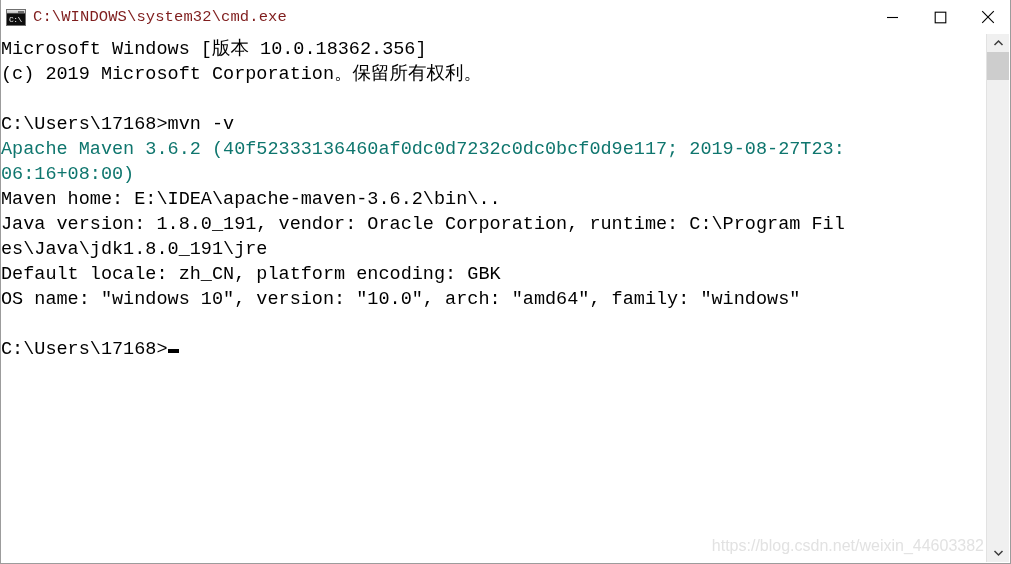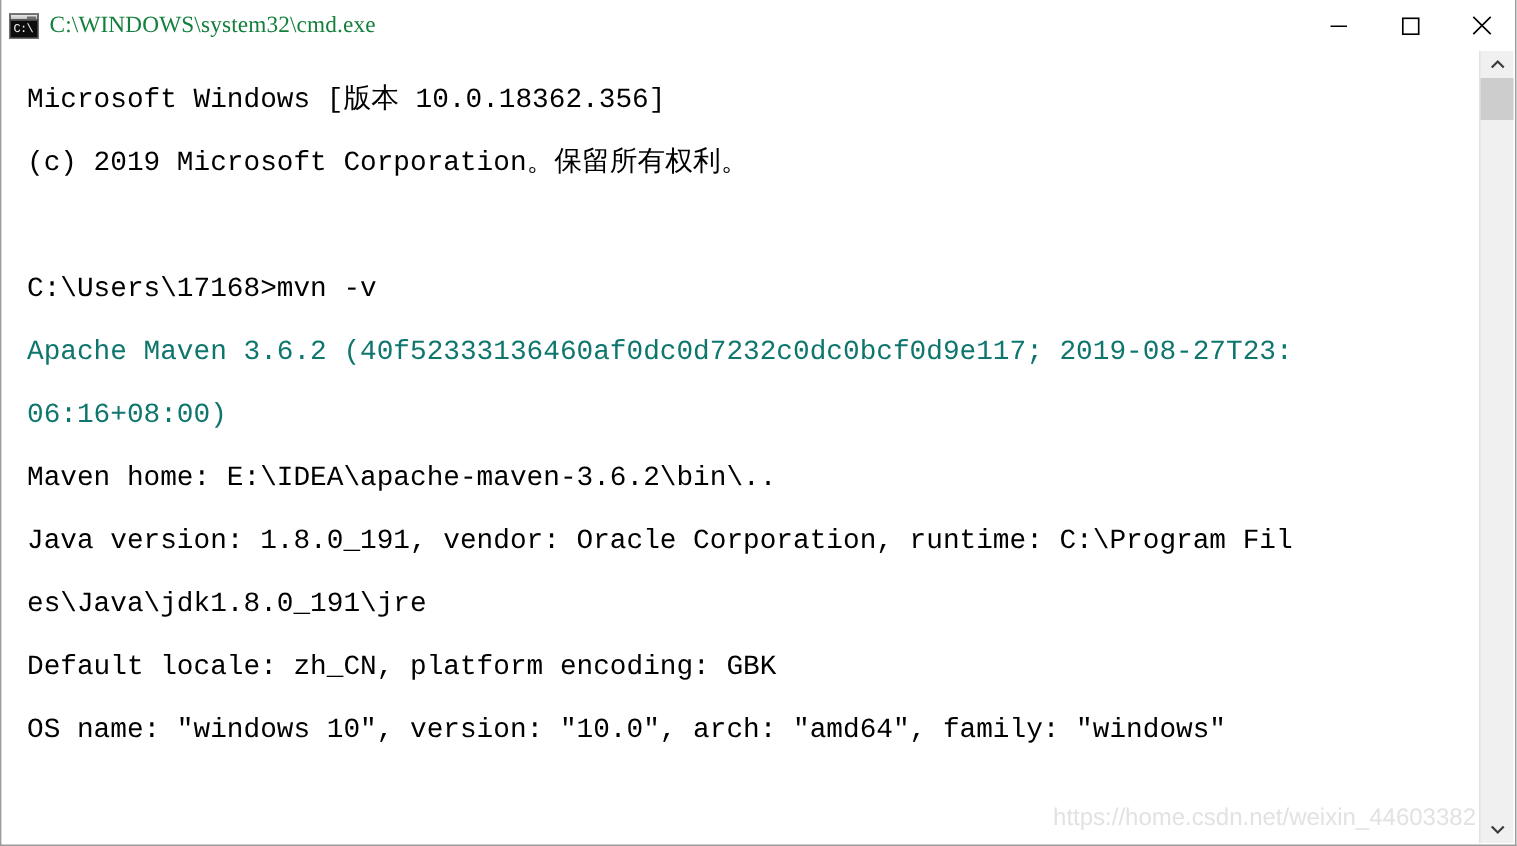--- a/index.html
+++ b/index.html
@@ -80,23 +80,23 @@
     left: 2px;
     top: 5px;
     color: #f2f2f2;
     font-family: "Liberation Mono", monospace;
     font-size: 8px;
     line-height: 9px;
     letter-spacing: -0.5px;
     white-space: nowrap;
   }
   #title-text {
-    font-family: Liberation Serif, serif;
+    font-family: Liberation Mono, monospace;
     font-size: 15.5px;
-    color: #15803d;
+    color: #7f1d1d;
     white-space: nowrap;
     letter-spacing: 0.1px;
   }
 
   #title-buttons {
     display: flex;
     flex: 0 0 auto;
     height: 34px;
   }
   .titlebtn {
@@ -126,23 +126,22 @@
     width: 987px;
     font-family: "Liberation Mono", "DejaVu Sans Mono", monospace;
     font-size: 18.5px;
     line-height: 25px;
     color: #000000;
     white-space: pre;
     letter-spacing: 0px;
   }
   .cline {
     height: 25px;
-    padding-left: 17px;
+    padding-left: 0;
     position: relative;
-    margin-top: 17px;
   }
   .cline.dim { color: #0f766e; }
   .cline.blank { color: transparent; }
 
   .cursor {
     display: inline-block;
     width: 11px;
     height: 4px;
     background: #000000;
     vertical-align: baseline;
@@ -223,21 +222,21 @@
           <line x1="12.8" y1="1.2" x2="1.2" y2="12.8" stroke="#000000" stroke-width="1.1"></line>
         </svg>
       </div>
     </div>
   </div>
 
   <div id="console">
     <div id="console-lines"><div class="cline"><span>Microsoft Windows [版本 10.0.18362.356]</span></div><div class="cline"><span>(c) 2019 Microsoft Corporation。保留所有权利。</span></div><div class="cline blank"><span></span></div><div class="cline"><span>C:\Users\17168&gt;mvn -v</span></div><div class="cline dim"><span>Apache Maven 3.6.2 (40f52333136460af0dc0d7232c0dc0bcf0d9e117; 2019-08-27T23:</span></div><div class="cline dim"><span>06:16+08:00)</span></div><div class="cline"><span>Maven home: E:\IDEA\apache-maven-3.6.2\bin\..</span></div><div class="cline"><span>Java version: 1.8.0_191, vendor: Oracle Corporation, runtime: C:\Program Fil</span></div><div class="cline"><span>es\Java\jdk1.8.0_191\jre</span></div><div class="cline"><span>Default locale: zh_CN, platform encoding: GBK</span></div><div class="cline"><span>OS name: "windows 10", version: "10.0", arch: "amd64", family: "windows"</span></div><div class="cline blank"><span></span></div><div class="cline"><span>C:\Users\17168&gt;</span><span class="cursor"></span></div></div>
   </div>
 
-  <div id="watermark">https://home.csdn.net/weixin_44603382</div>
+  <div id="watermark">https://blog.csdn.net/weixin_44603382</div>
 
   <div id="scrollbar">
     <div class="sb-arrow" id="sb-up">
       <svg width="11" height="8" viewBox="0 0 11 8" aria-hidden="true">
         <polyline points="1.5,6 5.5,2 9.5,6" fill="none" stroke="#3c3c3c" stroke-width="1.5"></polyline>
       </svg>
     </div>
     <div id="sb-thumb"></div>
     <div class="sb-arrow" id="sb-down">
       <svg width="11" height="8" viewBox="0 0 11 8" aria-hidden="true">

